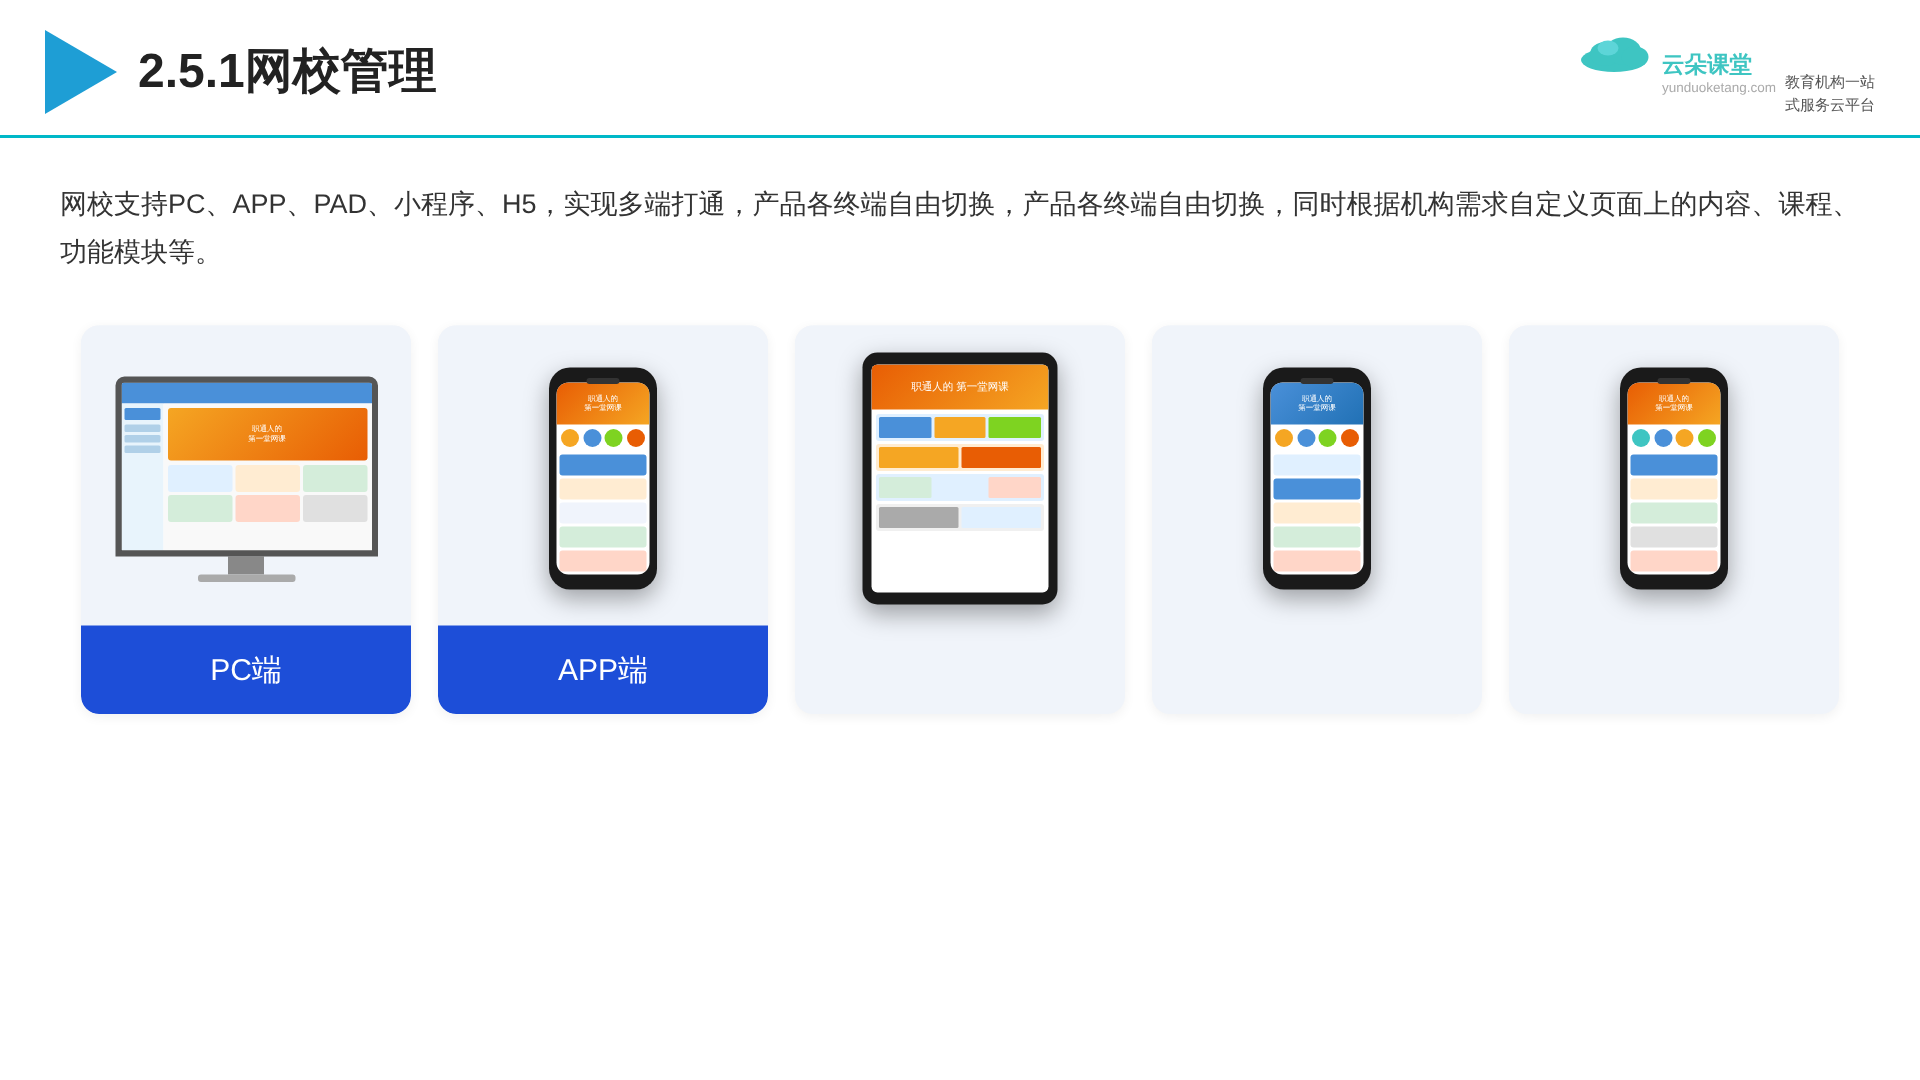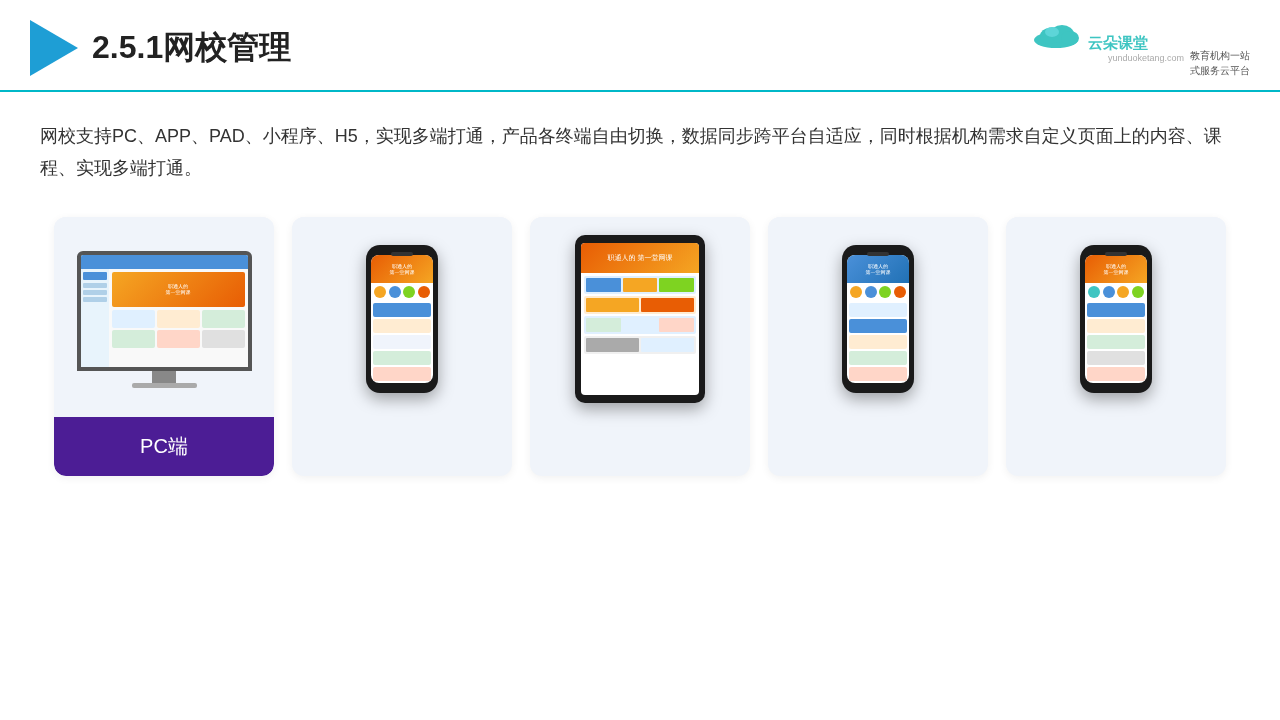--- a/index.html
+++ b/index.html
@@ -91,21 +91,21 @@
       display: flex;
       align-items: center;
       justify-content: center;
       padding: 20px 15px 15px;
       background: #f0f4fa;
     }
 
     
     .card-label {
       width: 100%;
-      background: #4c1d95;
+      background: #1d4ed8;
       color: #fff;
       font-size: 20px;
       text-align: center;
       padding: 16px 16px;
       border-radius: 0 0 12px 12px;
       font-weight: 500;
     }
 
     
     .mockup-pc {
@@ -303,30 +303,30 @@
     <svg class="cloud-svg" viewBox="0 0 52 32">
       <ellipse cx="26" cy="22" rx="22" ry="8" fill="#3ec5c2"></ellipse>
       <ellipse cx="20" cy="18" rx="10" ry="8" fill="#3ec5c2"></ellipse>
       <ellipse cx="32" cy="16" rx="12" ry="9" fill="#3ec5c2"></ellipse>
       <ellipse cx="40" cy="20" rx="9" ry="7" fill="#3ec5c2"></ellipse>
 
       <ellipse cx="22" cy="14" rx="7" ry="5" fill="#5dd5d8"></ellipse>
     </svg>
     <div class="brand-right">
       <div style="font-size:15px;font-weight:bold;color:#3ec5c2;">云朵课堂</div>
-      <div style="font-size:9px;color:#aaa;margin-left:20px;">yunduoketang.com</div>
+      <div style="font-size:9px;color:#aaa;">yunduoketang.com</div>
     </div>
     <div class="brand-slogan">
       <div style="font-size:10px;color:#555;line-height:1.5;margin-top:30px;">教育机构一站<br>式服务云平台</div>
     </div>
   </div>
 </div>
 
 <div class="description">
-  <p>网校支持PC、APP、PAD、小程序、H5，实现多端打通，产品各终端自由切换，数据同步跨平台自适应，同时根据机构需求自定义页面上的内容、课程、实现多端打通。</p>
+  <p>网校支持PC、APP、PAD、小程序、H5，实现多端打通，产品各终端自由切换，产品各终端自由切换，同时根据机构需求自定义页面上的内容、课程、功能模块等。</p>
 </div>
 
 <div class="cards-container">
 
   <div class="card">
     <div class="card-image-area">
       <div class="mockup-pc">
         <div class="mockup-monitor">
           <div class="monitor-screen">
             <div class="pc-content-bar"></div>
@@ -378,20 +378,21 @@
           <div class="phone-body-content">
             <div class="phone-card-row highlight"></div>
             <div class="phone-card-row orange"></div>
             <div class="phone-card-row"></div>
             <div class="phone-card-row" style="background:#d4edda;"></div>
             <div class="phone-card-row" style="background:#ffd6c8;"></div>
           </div>
         </div>
       </div>
     </div>
+    <div class="card-label">APP端</div>
   </div>
 
   <div class="card">
     <div class="card-image-area">
       <div class="mockup-pad">
         <div class="pad-inner">
           <div class="pad-top-bar">
             <span style="color:#fff;font-size:7px;text-align:center;">职通人的 第一堂网课</span>
           </div>
           <div class="pad-body">

